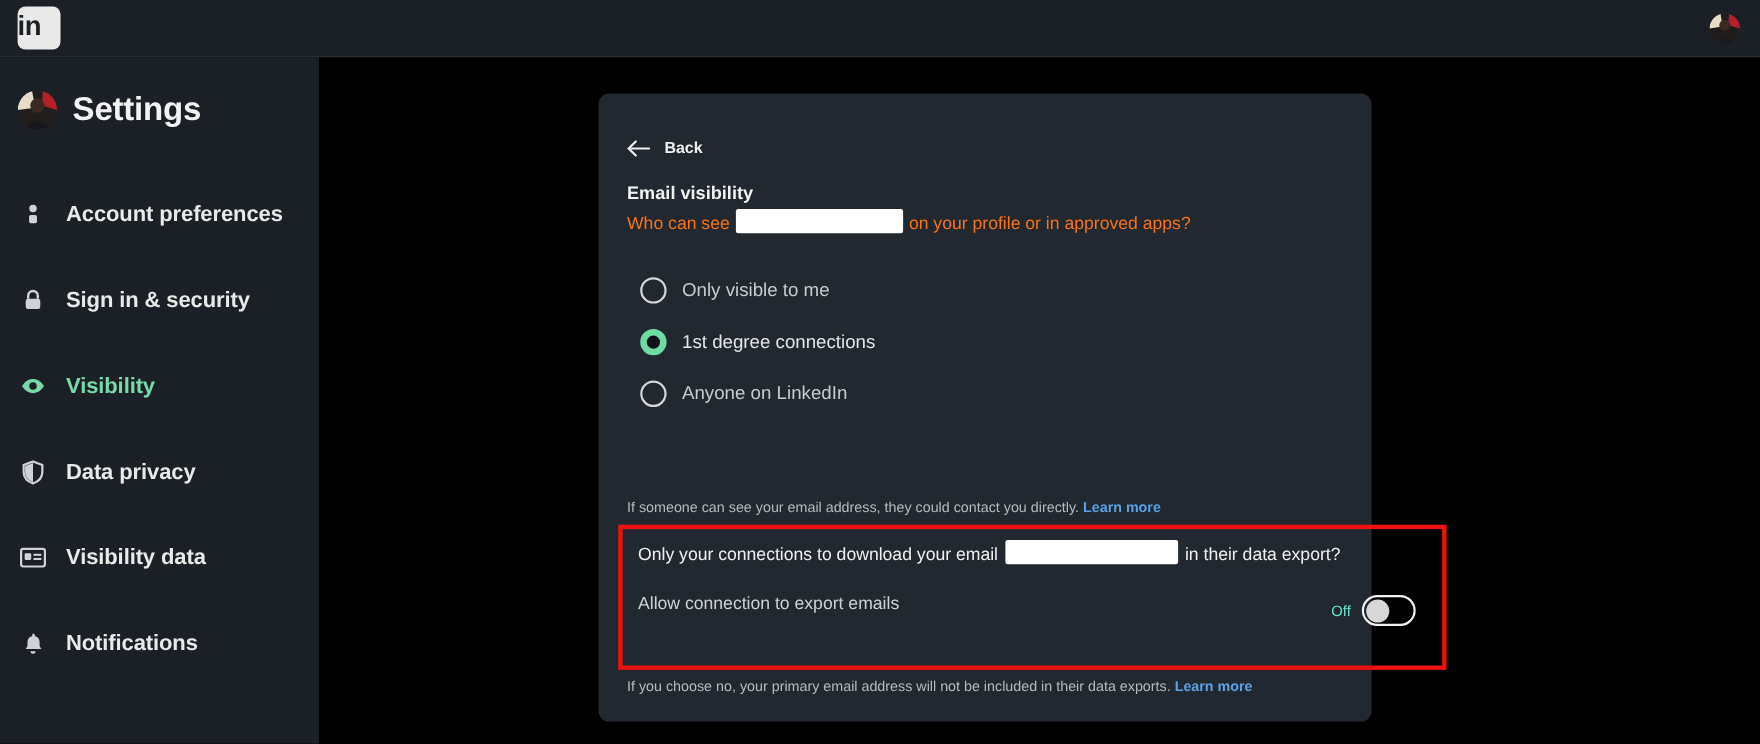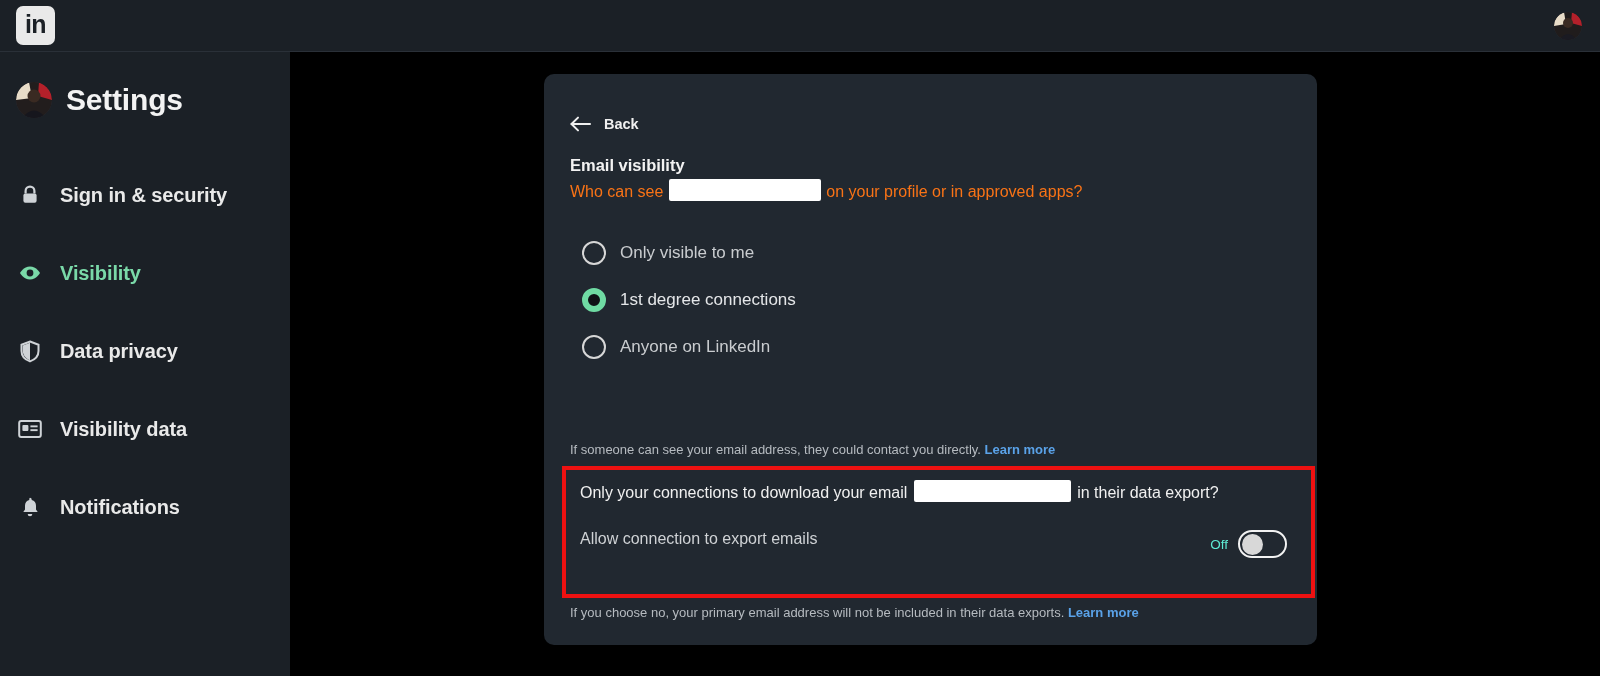--- a/index.html
+++ b/index.html
@@ -23,21 +23,20 @@
   .li-logo {
     position: absolute;
     left: 16px; top: 6px;
     width: 39px; height: 39px;
     background: #e9e9e9;
     border-radius: 7px;
     color: #1b2026;
     font-size: 25px;
     font-weight: bold;
     line-height: 37px;
-    text-align: center;
     letter-spacing: -0.5px;
     font-family: "Liberation Sans", sans-serif;
   }
   .avatar-top {
     position: absolute;
     right: 18px; top: 12px;
     width: 28px; height: 28px;
     border-radius: 50%;
     overflow: hidden;
     background: #2b2b33;
@@ -98,22 +97,22 @@
 
   
   .stage {
     position: absolute;
     top: 52px; left: 290px;
     width: 1310px; height: 624px;
     background: #000000;
   }
   .panel {
     position: absolute;
-    left: 254px; top: 22px;
-    width: 773px; height: 571px;
+    left: 254px; top: 33px;
+    width: 703px; height: 571px;
     background: #212830;
     border-radius: 10px;
   }
 
   .back-row {
     position: absolute;
     left: 26px; top: 42px;
     display: flex;
     align-items: center;
     gap: 12px;
@@ -279,20 +278,29 @@
           <circle cx="18" cy="14" r="6.5" fill="#3a2a22"></circle>
           <path d="M6 36 Q18 21 30 36 Z" fill="#16161d"></path>
         </g>
       </svg>
     </div>
     <div class="settings-title">Settings</div>
   </div>
 
   <div class="nav">
 
+    <div class="nav-item">
+      <span class="nav-ic">
+        <svg width="22" height="22" viewBox="0 0 22 22" fill="#cfd3d7">
+          <circle cx="11" cy="5.5" r="3.4"></circle>
+          <rect x="7.4" y="11.5" width="7.2" height="7.4" rx="1.6"></rect>
+        </svg>
+      </span>
+      <span class="nav-label">Account preferences</span>
+    </div>
 
     <div class="nav-item">
       <span class="nav-ic">
         <svg width="22" height="22" viewBox="0 0 22 22" fill="none" stroke="#cfd3d7" stroke-width="2.2">
           <path d="M6.6 9.6 V7 a4.4 4.4 0 0 1 8.8 0 v2.6"></path>
           <rect x="4.4" y="9.6" width="13.2" height="9.2" rx="2" fill="#cfd3d7" stroke="none"></rect>
         </svg>
       </span>
       <span class="nav-label">Sign in &amp; security</span>
     </div>

